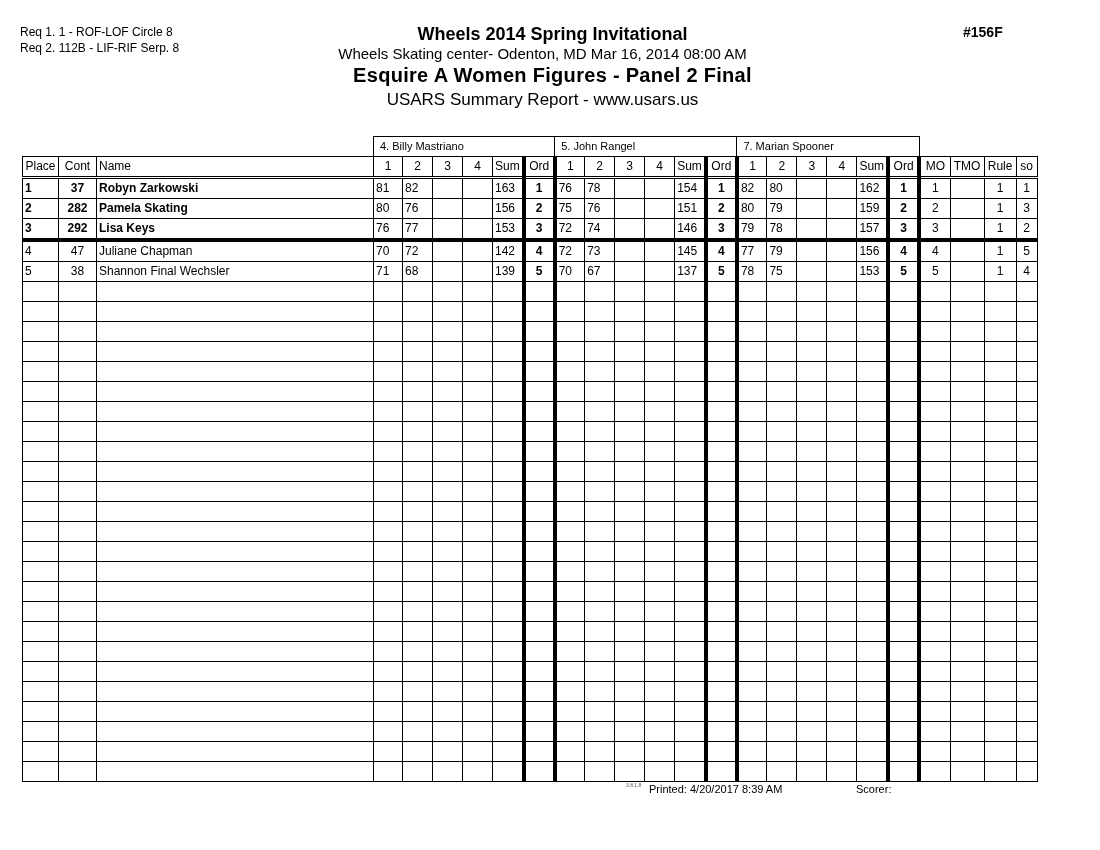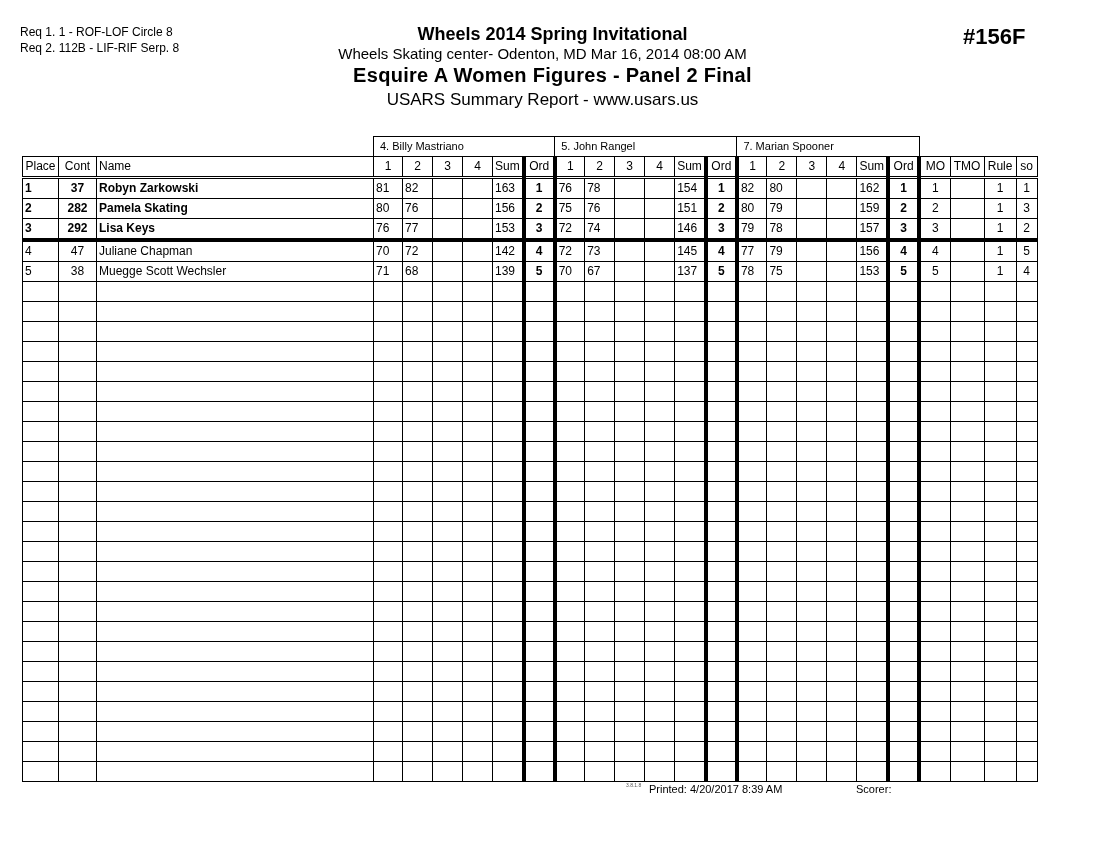--- a/index.html
+++ b/index.html
@@ -5,21 +5,21 @@
   html, body { margin:0; padding:0; background:#ffffff; }
   body { width:1100px; height:850px; position:relative; overflow:hidden;
          font-family:"Liberation Sans", sans-serif; color:#000; }
   .abs { position:absolute; white-space:nowrap; }
   .req { left:20px; font-size:12px; }
   .center { left:0; width:1105px; text-align:center; }
   .t1 { top:24px; font-size:18px; font-weight:bold; }
   .t2 { top:45px; font-size:15px; left:-10px; }
   .t3 { top:64px; font-size:20px; font-weight:bold; letter-spacing:0.3px; }
   .t4 { top:90px; font-size:17px; left:-10px; }
-  .evnum { left:963px; top:24px; font-size:22px; font-weight:bold; }
+  .evnum { left:963px; top:24px; font-size:14px; font-weight:bold; }
 
   table.grid { position:absolute; left:22px; top:136px; border-collapse:collapse;
                table-layout:fixed; font-size:12px; }
   table.grid td { border:1px solid #000; height:19px; padding:0 2px; overflow:hidden;
                   white-space:nowrap; line-height:19px; }
   tr.judges td { height:19px; }
   tr.judges td.blank { border:none; }
   tr.judges td.jname { padding-left:6px; font-size:11px; border-bottom:1px solid #000; }
   tr.hdr td { text-align:center; border-bottom:3px double #000; }
   tr.hdr td.namecol { text-align:left; }
@@ -213,21 +213,21 @@
         <td class="sum">156</td>
         <td class="ord">4</td>
         <td class="plain ctr afterord">4</td>
         <td class="plain ctr"></td>
         <td class="plain ctr">1</td>
         <td class="plain ctr">5</td>
       </tr>
       <tr class="">
         <td class="num">5</td>
         <td class="ctr">38</td>
-        <td>Muegge Scott Wechsler</td>
+        <td>Shannon Final Wechsler</td>
         <td class="score num">71</td>
         <td class="score num">68</td>
         <td class="score num"></td>
         <td class="score num"></td>
         <td class="sum">139</td>
         <td class="ord">5</td>
         <td class="score num afterord">70</td>
         <td class="score num">67</td>
         <td class="score num"></td>
         <td class="score num"></td>

